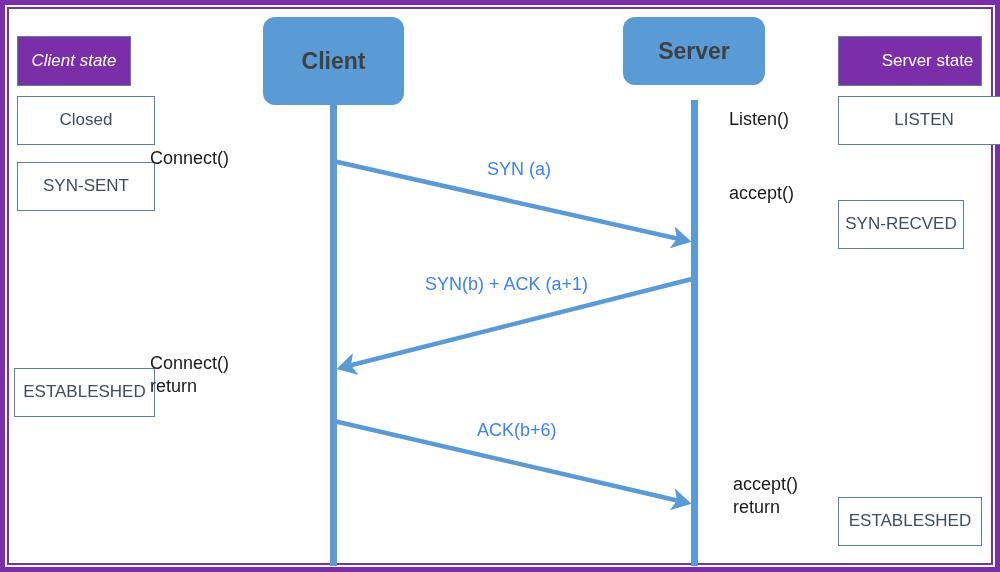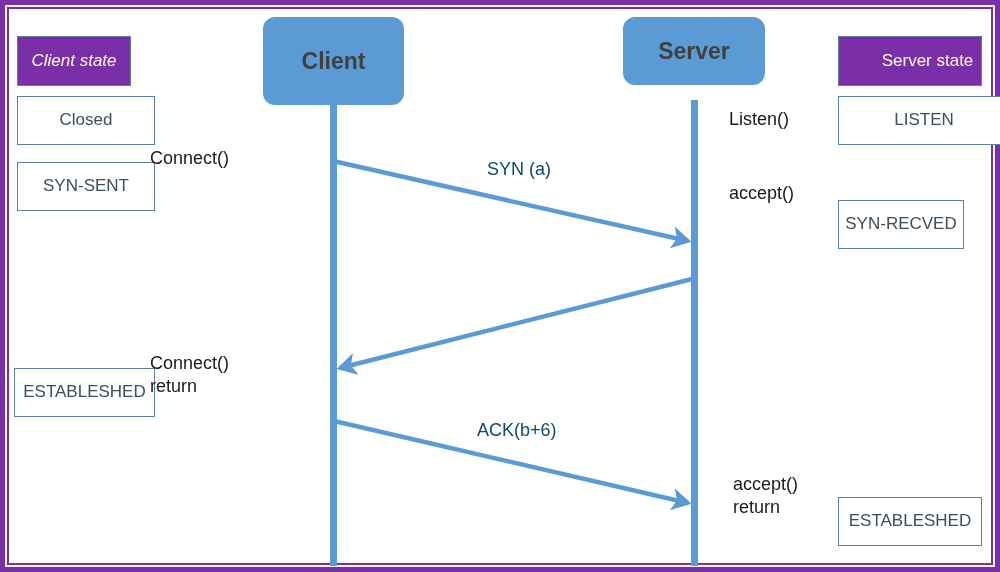--- a/index.html
+++ b/index.html
@@ -92,21 +92,21 @@
     font-size: 18px;
     line-height: 1.25;
     white-space: pre-line;
   }
   .annot.right-align { text-align: left; }
   .annot.left-align  { text-align: left; }
 
   
   .msg-label {
     position: absolute;
-    color: #0c4a6e;
+    color: #3b82f6;
     font-size: 18px;
     white-space: nowrap;
   }
 
   
   #arrows {
     position: absolute;
     left: 0; top: 0;
     width: 1000px; height: 572px;
     pointer-events: none;
@@ -150,20 +150,21 @@
 
   <div class="annot left-align" style="left:729px; top:108px; width:150px;">Listen()</div>
 
   <div class="annot left-align" style="left:729px; top:182px; width:150px;">accept()</div>
 
   <div class="annot left-align" style="left:733px; top:473px; width:150px;">accept()
 return</div>
 
   <div class="msg-label" style="left:487px; top:159px;">SYN (a)</div>
 
+  <div class="msg-label" style="left:425px; top:274px;">SYN(b) + ACK (a+1)</div>
 
   <div class="msg-label" style="left:477px; top:420px;">ACK(b+6)</div>
 
   <svg id="arrows" viewBox="0 0 1000 572">
     <defs>
       <marker id="arrowhead-right" markerWidth="5" markerHeight="5" refX="3.6" refY="2.5" orient="auto" markerUnits="strokeWidth">
         <path d="M 0 0 L 4.4 2.5 L 0 5 L 1.1 2.5 z" fill="#5B9BD5"></path>
       </marker>
       <marker id="arrowhead-left" markerWidth="5" markerHeight="5" refX="3.6" refY="2.5" orient="auto" markerUnits="strokeWidth">
         <path d="M 0 0 L 4.4 2.5 L 0 5 L 1.1 2.5 z" fill="#5B9BD5"></path>

